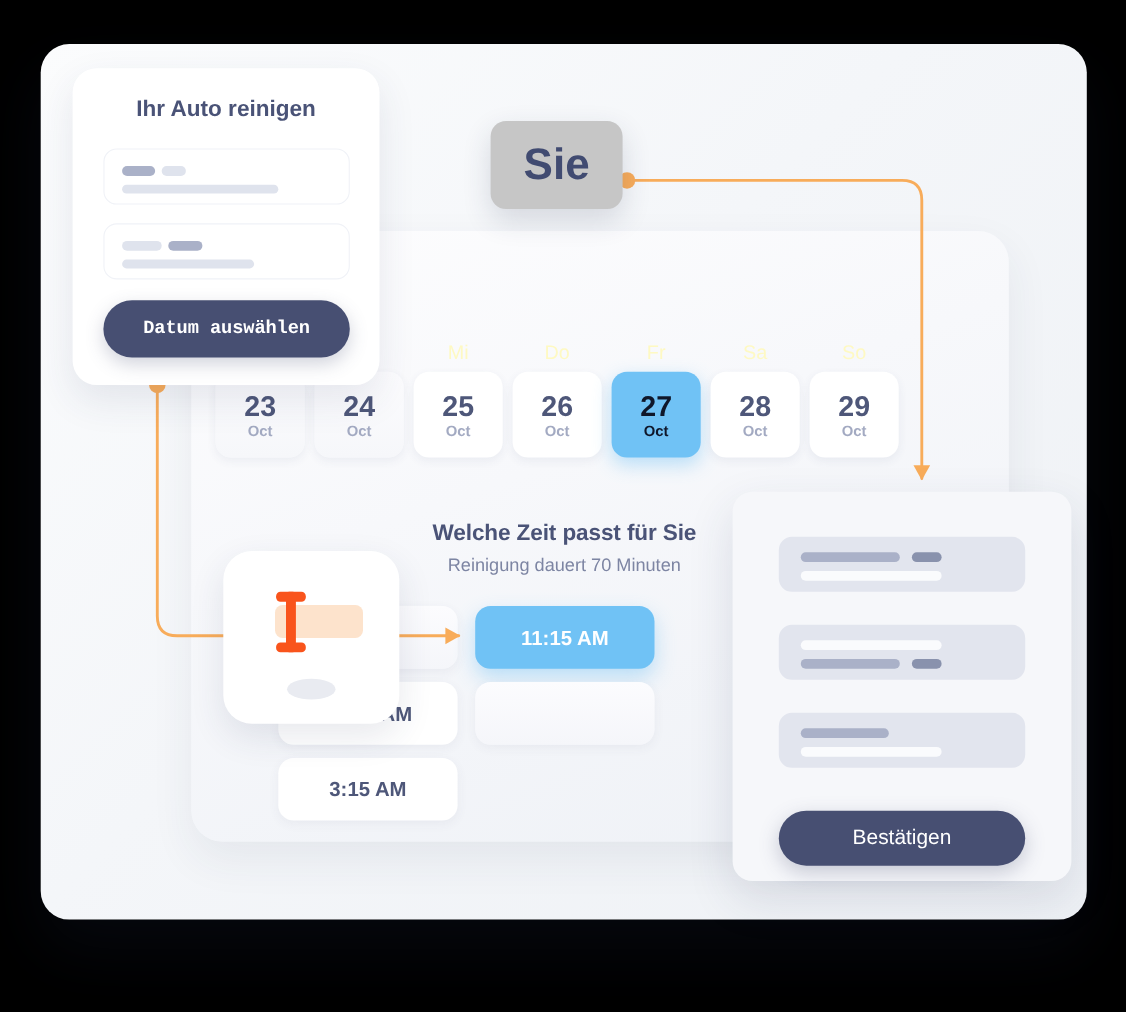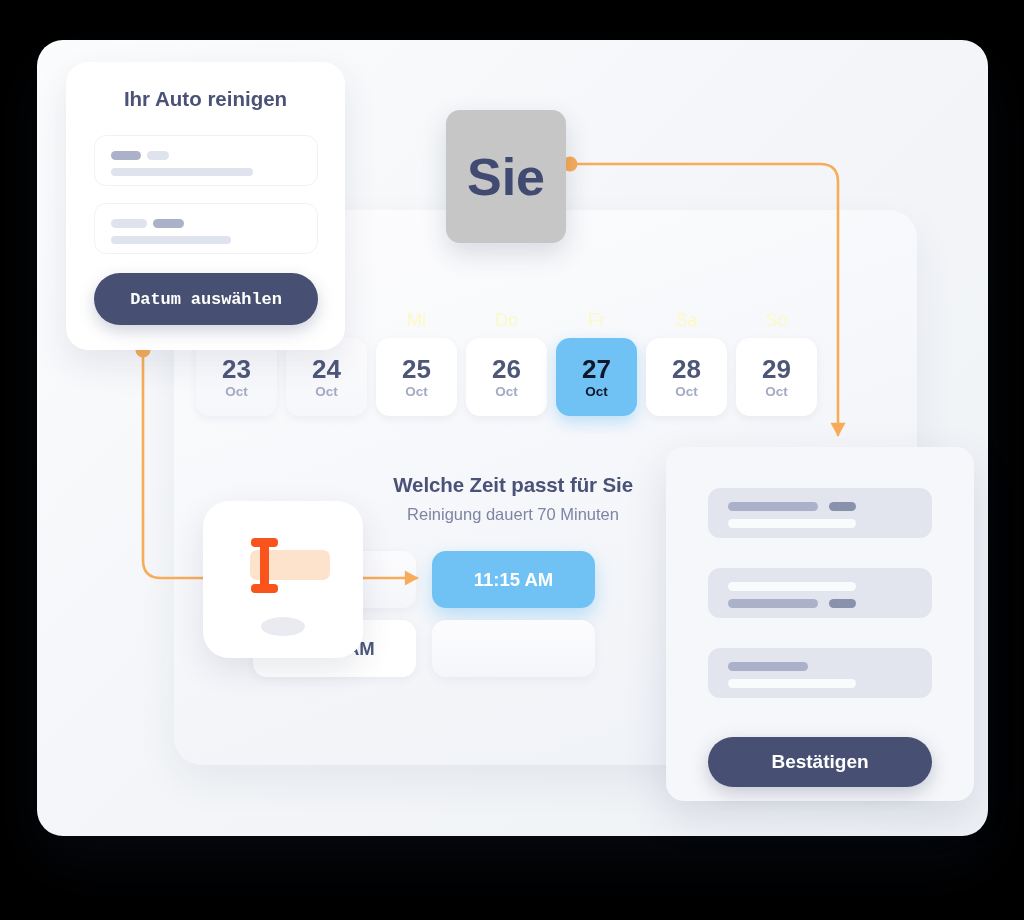--- a/index.html
+++ b/index.html
@@ -252,38 +252,38 @@
     left: 42px;
     top: 290px;
     width: 224px;
     height: 50px;
     border: none;
     border-radius: 25px;
     background: #474f72;
     color: #ffffff;
     font-family: "Liberation Sans", sans-serif;
     font-size: 19px;
-    font-weight: bold;
+    font-weight: normal;
     cursor: pointer;
     box-shadow: 0 6px 18px rgba(71,79,114,0.28);
   }
 
   
   .sie-badge {
     position: absolute;
     left: 446px;
     top: 110px;
     width: 120px;
-    height: 133px;
+    height: 80px;
     background: #c6c6c6;
     border-radius: 14px;
     display: flex;
     align-items: center;
     justify-content: center;
-    font-size: 52px;
+    font-size: 40px;
     font-weight: bold;
     color: #414b71;
     box-shadow: 0 10px 26px rgba(40,50,80,0.16);
   }
 
   
   .cursor-card {
     position: absolute;
     left: 203px;
     top: 501px;
@@ -414,20 +414,21 @@
 
   <div class="heading heading-time">Welche Zeit passt für Sie</div>
   <div class="sub-time">Reinigung dauert 70 Minuten</div>
 
   <div class="time-grid">
     <div class="time-chip muted"></div>
     <div class="time-chip selected">11:15 AM</div>
     <div class="time-chip">12:15 AM</div>
 
     <div class="time-chip muted"></div>
+    <div class="time-chip">3:15 AM</div>
   </div>
 
   <svg class="connectors" viewBox="0 0 1024 920" width="1024" height="920">
     <defs>
       <marker id="arrowRight" viewBox="0 0 12 12" refX="9" refY="6" markerWidth="7" markerHeight="7" orient="auto">
         <path d="M1 1 L10 6 L1 11 Z" fill="#f8ac5a"></path>
       </marker>
       <marker id="arrowDown" viewBox="0 0 12 12" refX="9" refY="6" markerWidth="7" markerHeight="7" orient="auto">
         <path d="M1 1 L10 6 L1 11 Z" fill="#f8ac5a"></path>
       </marker>

